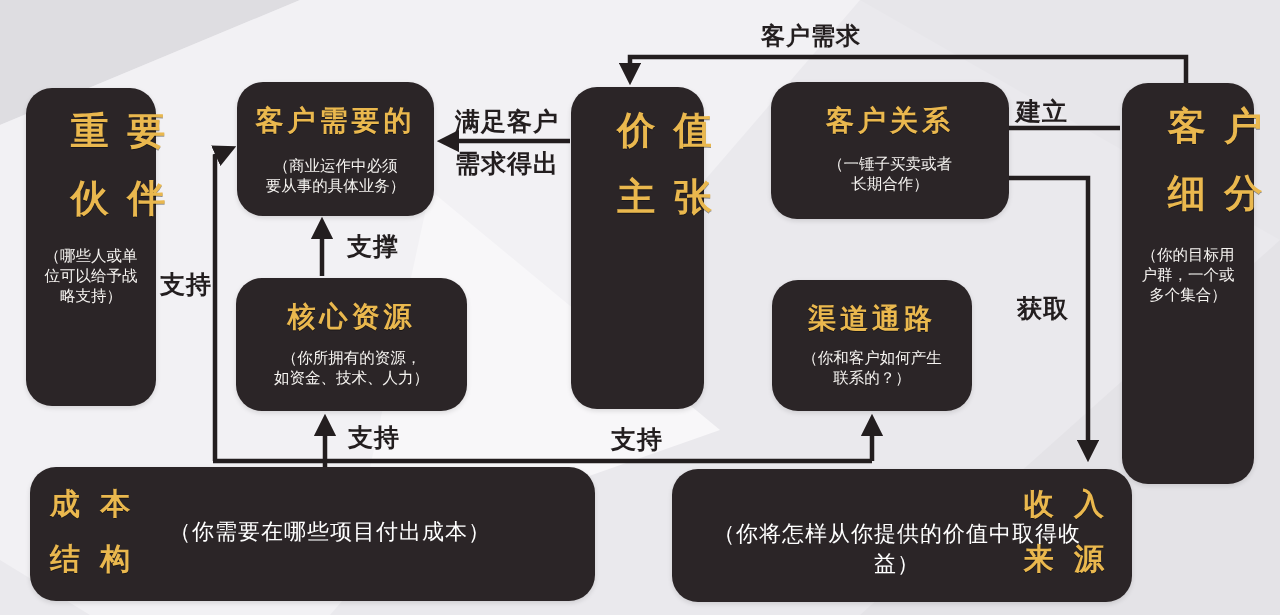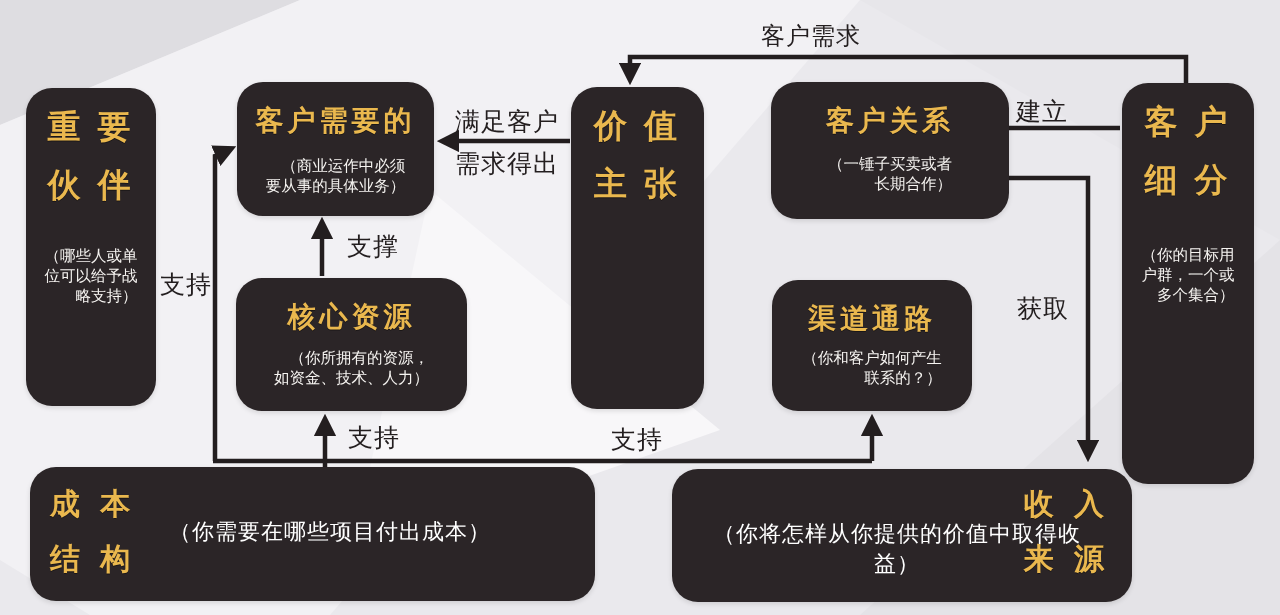--- a/index.html
+++ b/index.html
@@ -24,35 +24,35 @@
     position:absolute;left:0;width:100%;
     text-align:center;
     color:#eab84e;
     font-weight:bold;
     font-size:28px;
     letter-spacing:4px;
     white-space:pre-line;
     line-height:1.75;
     text-shadow:0 1px 0 rgba(0,0,0,0.4);
   }
-  .box-title.big{font-size:33px;}
+  .box-title.big{font-size:38px;padding-left:29px;}
   .box-subtitle{
     position:absolute;
     color:#f6f4f1;
     font-size:15.5px;
     line-height:1.3;
     white-space:pre-line;
     text-align:left;
   }
   .box-subtitle.center{left:0;width:100%;display:flex;justify-content:center;}
-  .box-subtitle.center > span{display:inline-block;text-align:right;}
+  .box-subtitle.center > span{display:inline-block;text-align:center;}
   .edge-label{
     position:absolute;
     color:#231e1f;
-    font-weight:normal;
+    font-weight:bold;
     font-size:25px;
     white-space:pre-line;
     line-height:1.68;
     letter-spacing:1px;
   }
   .corner-title{
     position:absolute;
     color:#eab84e;
     font-weight:bold;
     font-size:30px;

